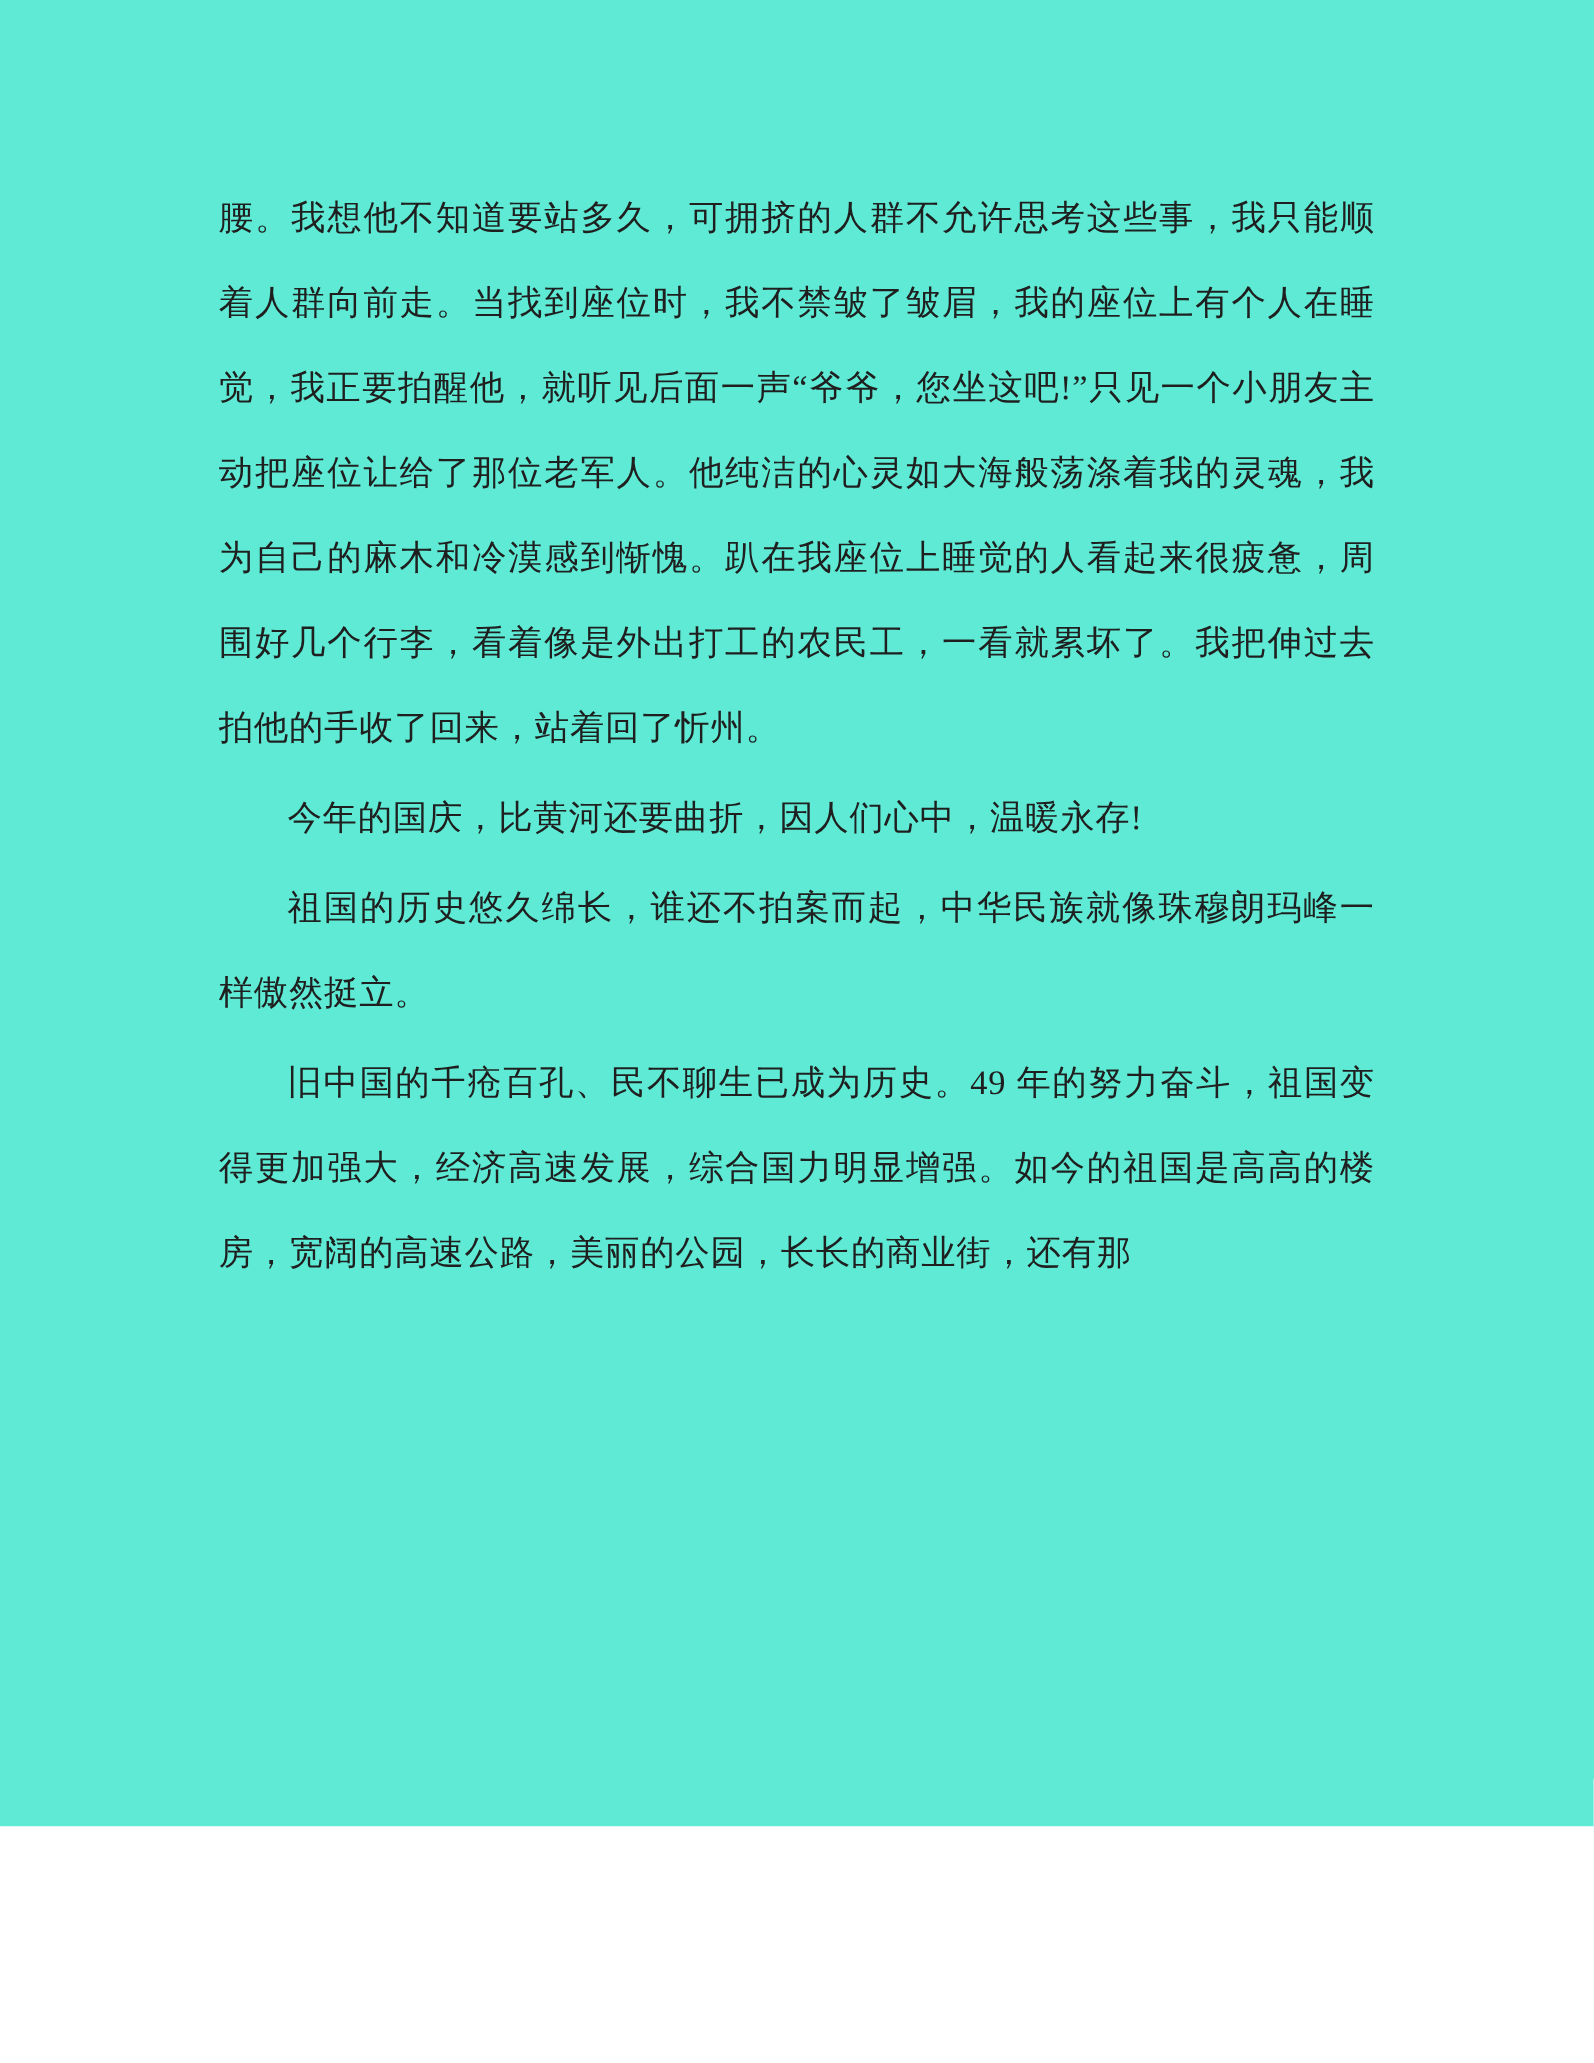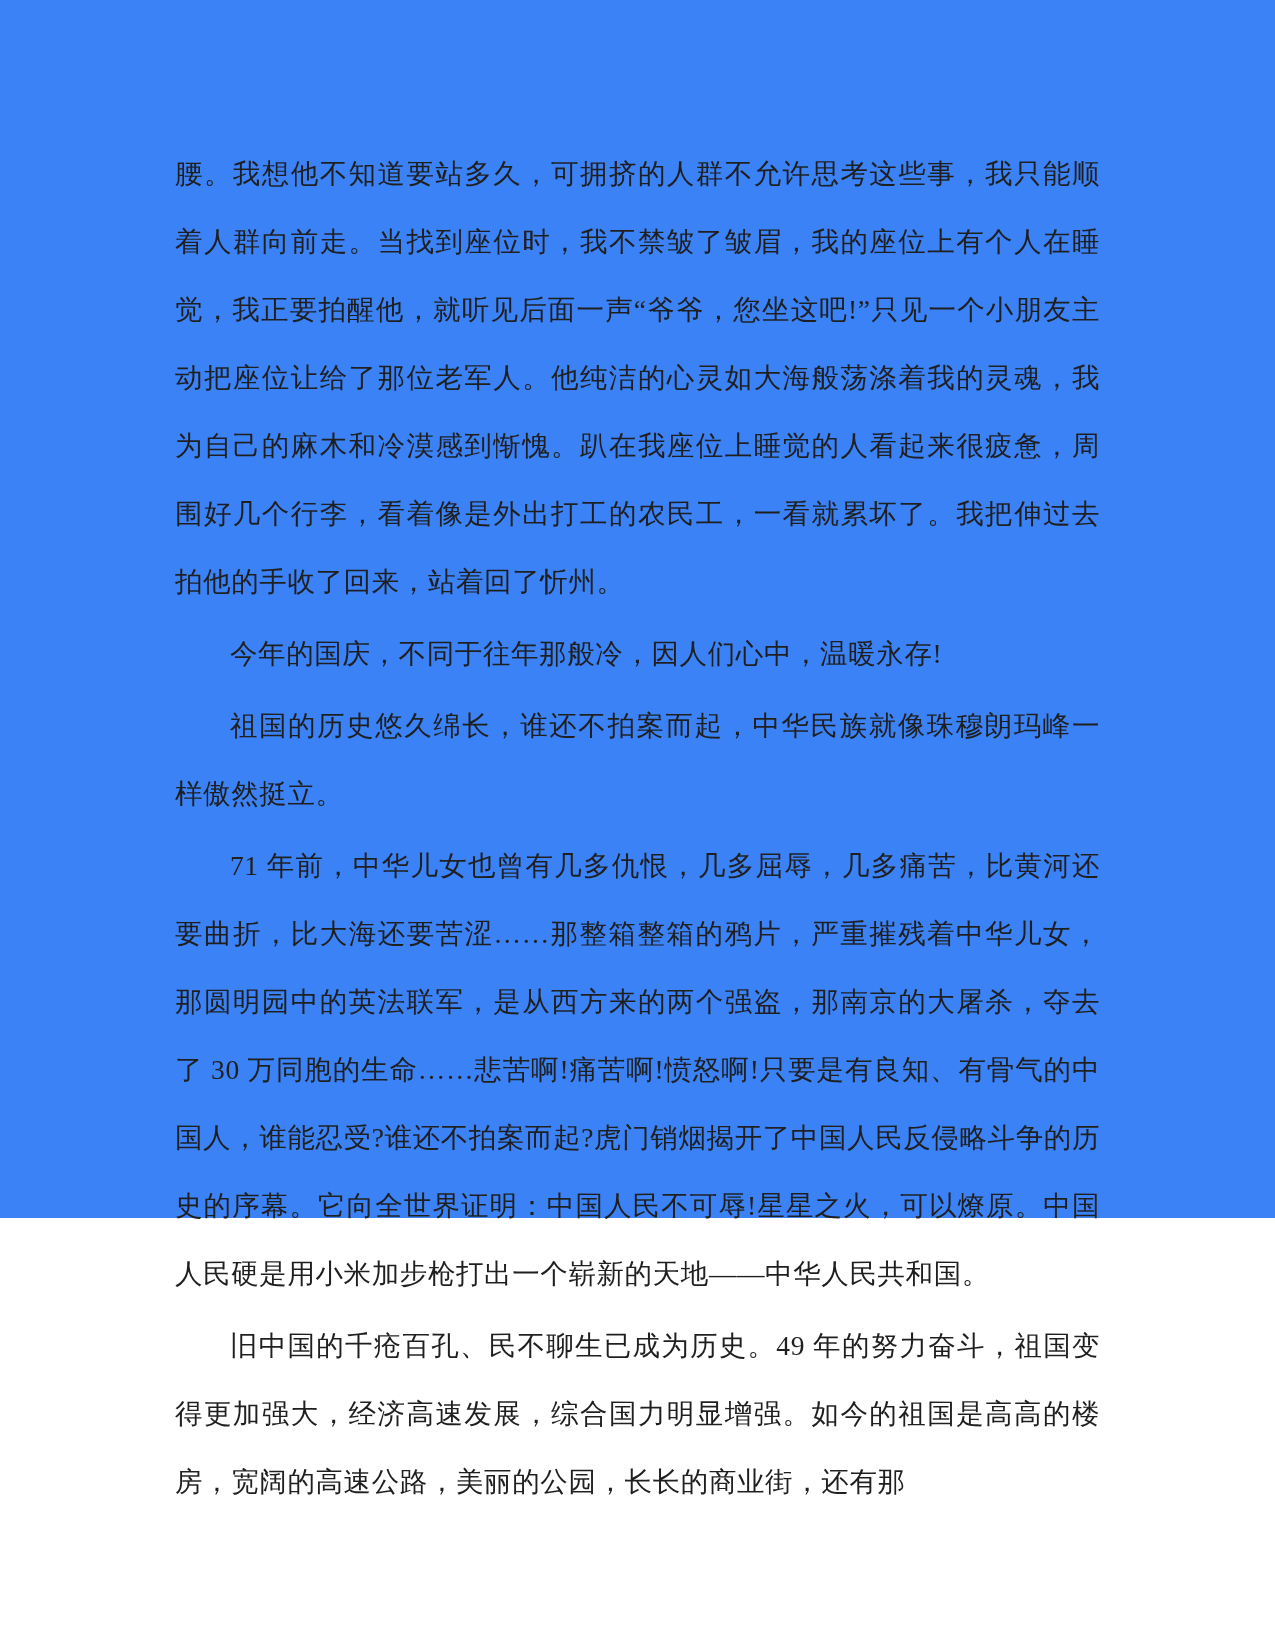--- a/index.html
+++ b/index.html
@@ -9,24 +9,24 @@
   }
   body {
     width: 1275px;
     height: 1650px;
     font-family: "Liberation Serif", "DejaVu Serif", serif;
     color: #1a1a1a;
   }
   .page {
     position: relative;
     width: 1275px;
-    height: 1218px;
+    height: 1461px;
     box-sizing: border-box;
     padding: 140px 175px 90px 175px;
-    background: #3b82f6;
+    background: #5eead4;
   }
   .doc-body {
     width: 925px;
   }
   p.para {
     margin: 0 0 4px 0;
     font-size: 27.5px;
     line-height: 68px;
     text-align: justify;
     text-justify: inter-ideograph;
@@ -40,18 +40,17 @@
   p.first {
     text-indent: 0;
   }
 </style>
 </head>
 <body>
 
 <div class="page">
   <div class="doc-body">
     <p class="para first">腰。我想他不知道要站多久，可拥挤的人群不允许思考这些事，我只能顺着人群向前走。当找到座位时，我不禁皱了皱眉，我的座位上有个人在睡觉，我正要拍醒他，就听见后面一声“爷爷，您坐这吧!”只见一个小朋友主动把座位让给了那位老军人。他纯洁的心灵如大海般荡涤着我的灵魂，我为自己的麻木和冷漠感到惭愧。趴在我座位上睡觉的人看起来很疲惫，周围好几个行李，看着像是外出打工的农民工，一看就累坏了。我把伸过去拍他的手收了回来，站着回了忻州。</p>
-    <p class="para indent">今年的国庆，不同于往年那般冷，因人们心中，温暖永存!</p>
+    <p class="para indent">今年的国庆，比黄河还要曲折，因人们心中，温暖永存!</p>
     <p class="para indent">祖国的历史悠久绵长，谁还不拍案而起，中华民族就像珠穆朗玛峰一样傲然挺立。</p>
-    <p class="para indent">71 年前，中华儿女也曾有几多仇恨，几多屈辱，几多痛苦，比黄河还要曲折，比大海还要苦涩……那整箱整箱的鸦片，严重摧残着中华儿女，那圆明园中的英法联军，是从西方来的两个强盗，那南京的大屠杀，夺去了 30 万同胞的生命……悲苦啊!痛苦啊!愤怒啊!只要是有良知、有骨气的中国人，谁能忍受?谁还不拍案而起?虎门销烟揭开了中国人民反侵略斗争的历史的序幕。它向全世界证明：中国人民不可辱!星星之火，可以燎原。中国人民硬是用小米加步枪打出一个崭新的天地——中华人民共和国。</p>
     <p class="para indent">旧中国的千疮百孔、民不聊生已成为历史。49 年的努力奋斗，祖国变得更加强大，经济高速发展，综合国力明显增强。如今的祖国是高高的楼房，宽阔的高速公路，美丽的公园，长长的商业街，还有那</p>
   </div>
 </div>
 
 </body></html>

